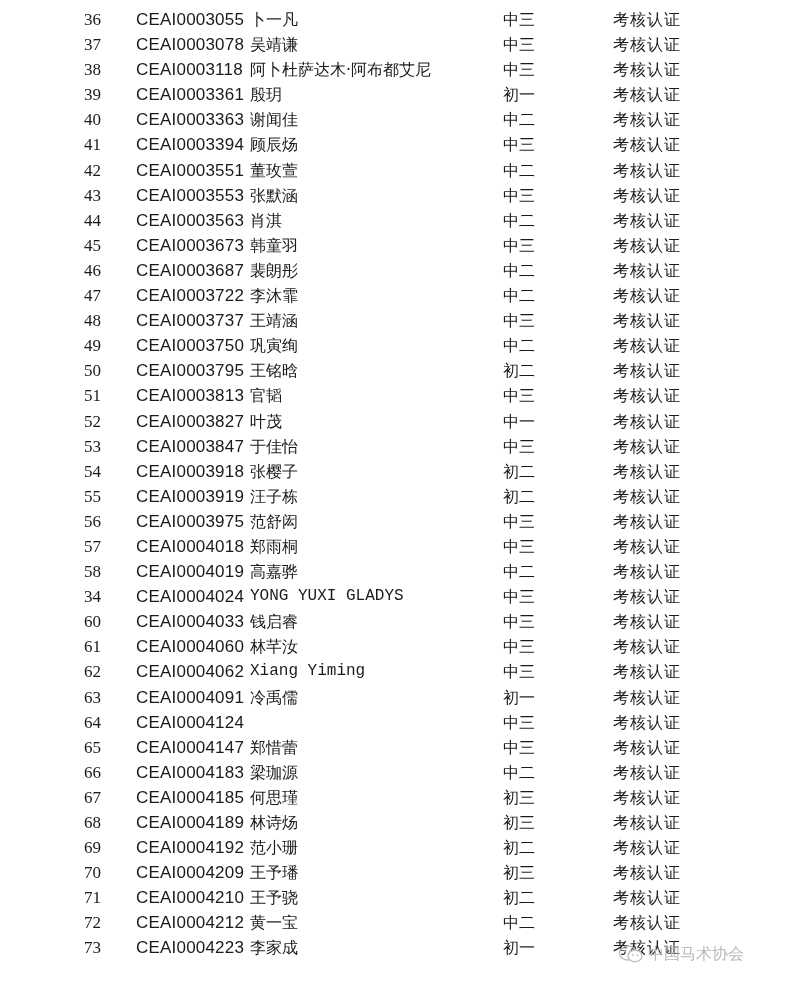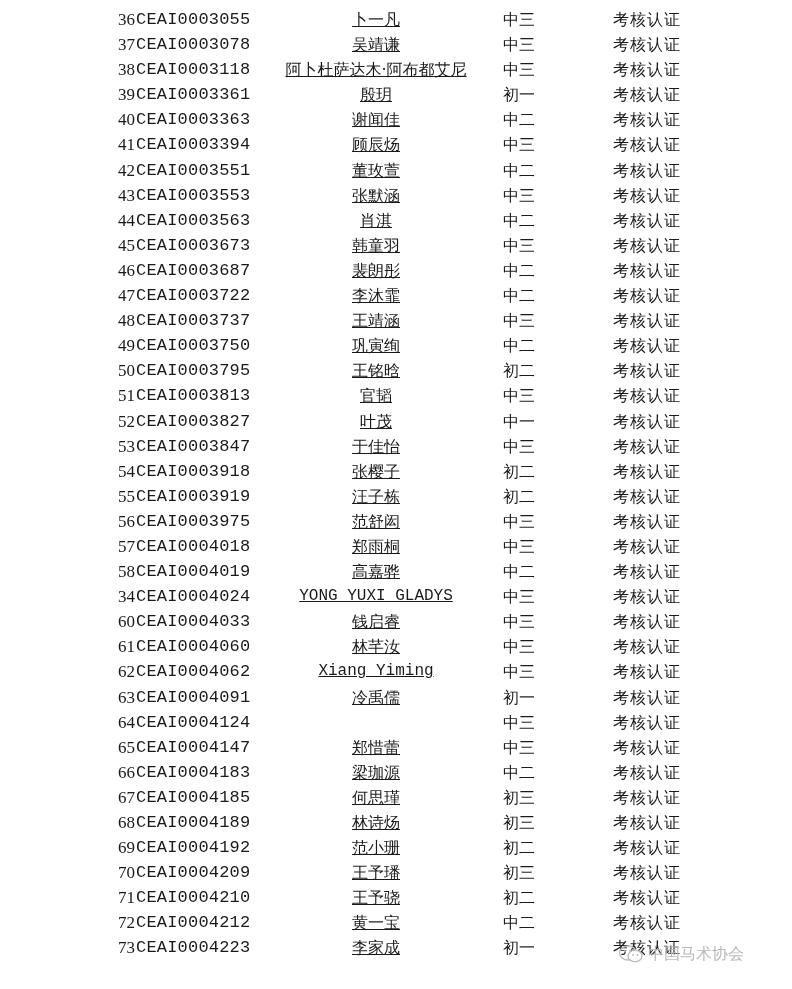--- a/index.html
+++ b/index.html
@@ -25,23 +25,23 @@
     position: relative;
     height: 25.1px;
     line-height: 25px;
     font-size: 16px;
   }
   .cell {
     position: absolute;
     top: 0;
     white-space: nowrap;
   }
-  .c-no { left: 84px; width: 30px; font-family: "Liberation Serif", serif; font-size: 17px; margin-left: 34px; }
-  .c-id { left: 136px; width: 120px; font-family: Liberation Mono, monospace; font-size: 17px; letter-spacing: 0.2px; }
-  .c-name { left: 256px; width: 240px; text-align: center; font-size: 16px; text-decoration: underline; }
+  .c-no { left: 84px; width: 30px; font-family: "Liberation Serif", serif; font-size: 17px; }
+  .c-id { left: 136px; width: 120px; font-family: Liberation Sans, sans-serif; font-size: 17px; letter-spacing: 0.2px; }
+  .c-name { left: 250px; width: 240px; font-size: 16px; }
   .c-name.latin { font-family: "Liberation Mono", monospace; font-size: 16px; }
   .c-grade { left: 503px; width: 50px; font-size: 16px; }
   .c-type { left: 613px; width: 80px; font-size: 16px; letter-spacing: 1px; }
   .watermark {
     position: absolute;
     left: 618px;
     top: 942px;
     height: 24px;
     display: flex;
     align-items: center;

